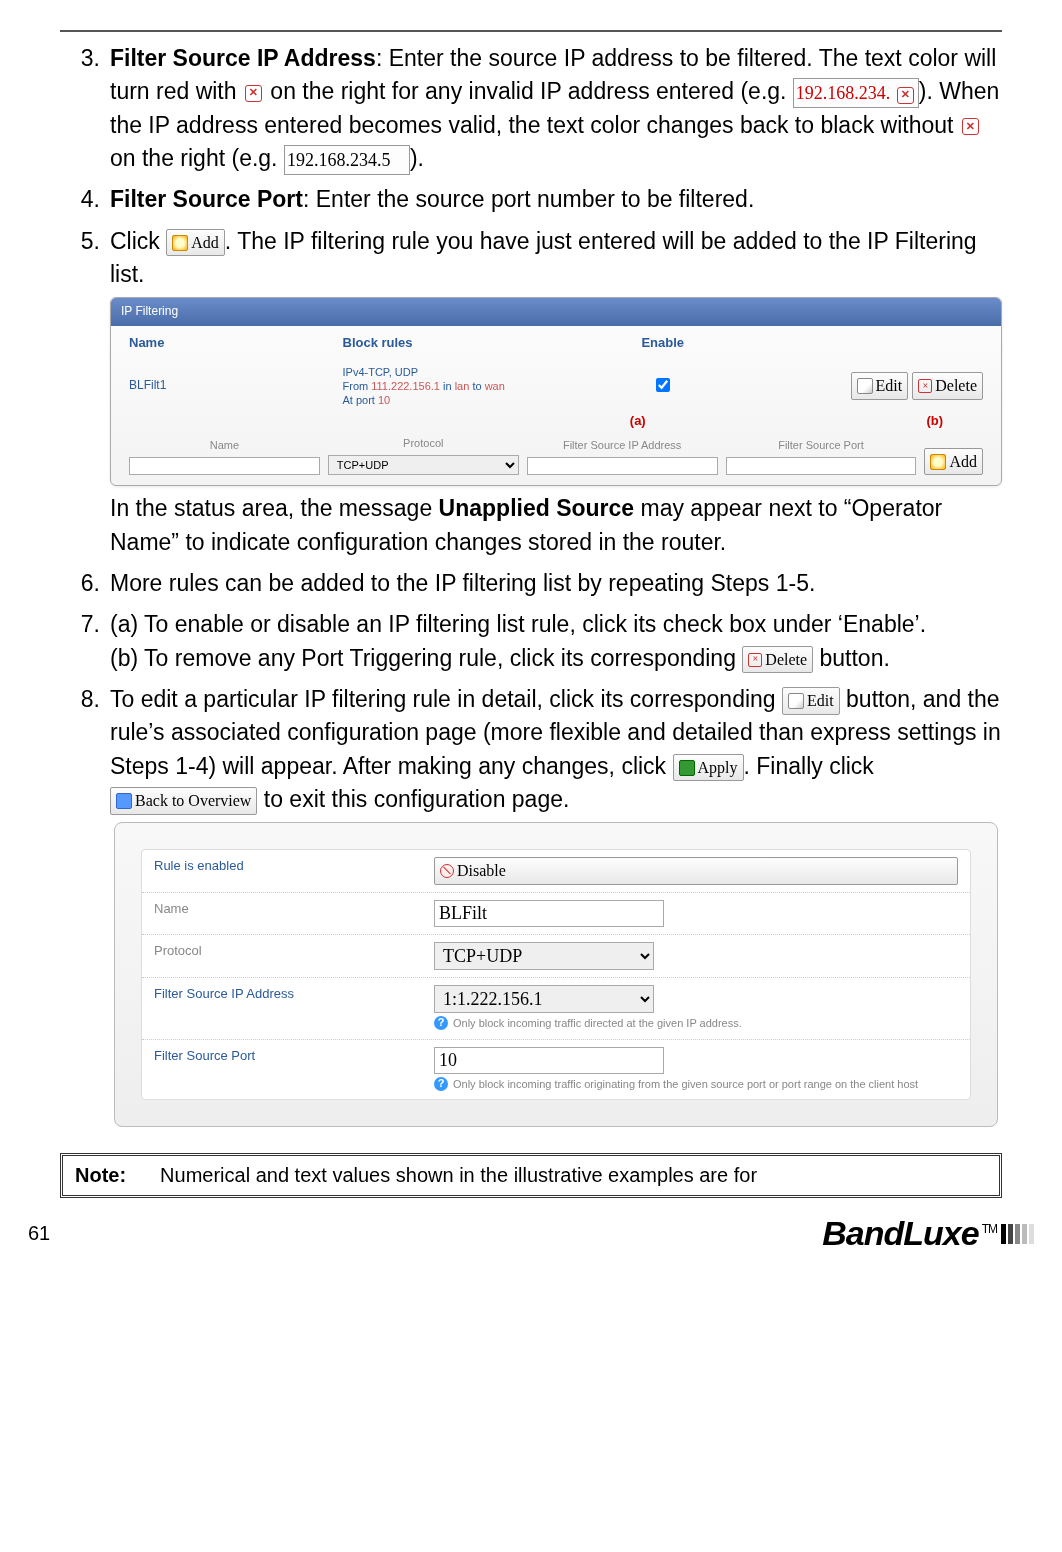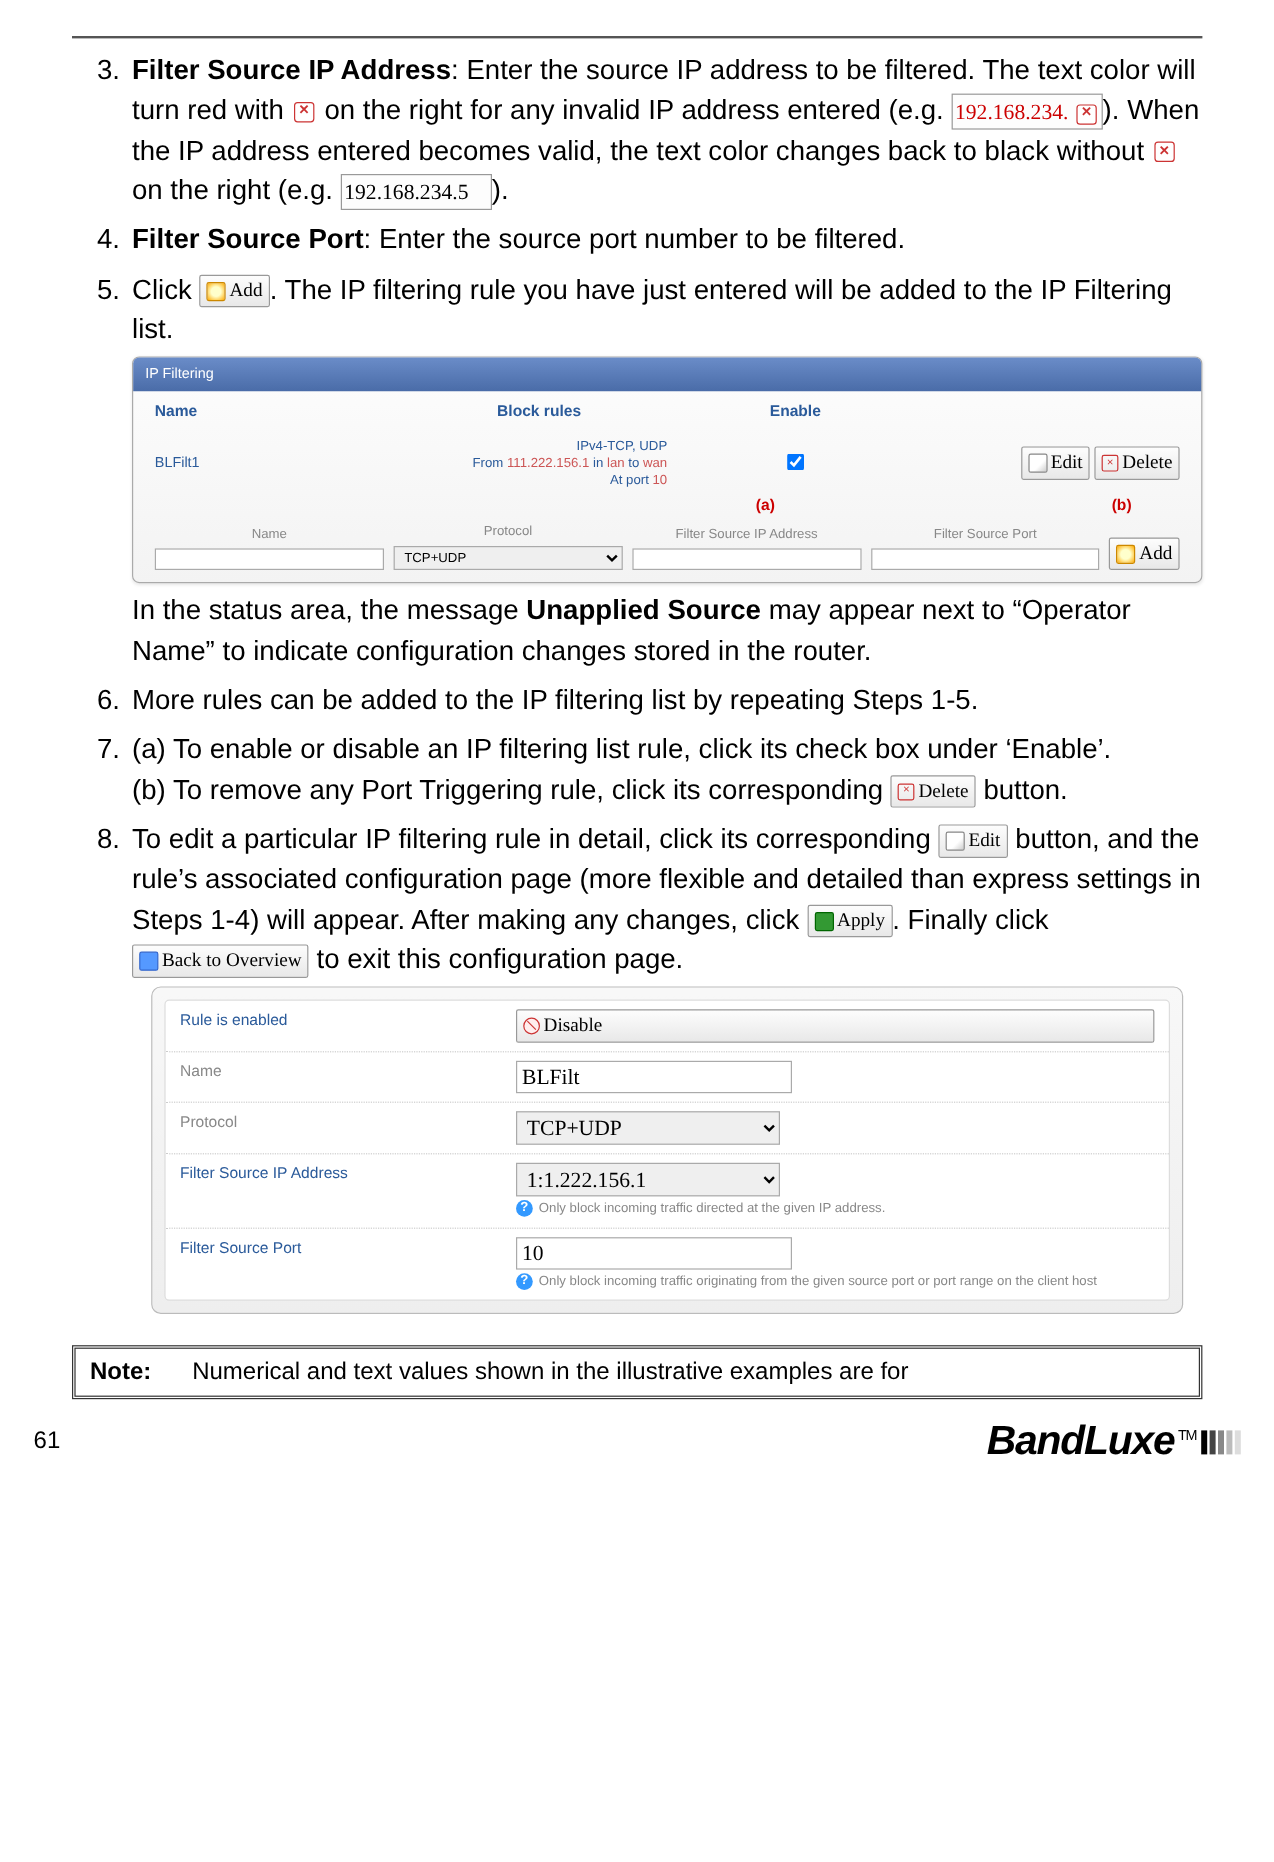--- a/index.html
+++ b/index.html
@@ -23,35 +23,35 @@
 .ico-disable{width:12px;height:12px;border:1px solid #c33;border-radius:50%;position:relative;background:#fee}
 .ico-disable:after{content:"";position:absolute;left:1px;top:5px;width:10px;height:1px;background:#c33;transform:rotate(45deg)}
 .ico-info{width:14px;height:14px;border-radius:50%;background:#39f;color:#fff;font-size:11px;font-weight:bold;display:inline-flex;align-items:center;justify-content:center}
 .screenshot{border:1px solid #aaa;border-radius:6px;margin:6px 0 6px 0;font-size:12px;background:linear-gradient(#fdfdfd,#f3f3f3);box-shadow:0 1px 3px rgba(0,0,0,0.1)}
 .ss-titlebar{background:linear-gradient(#6a8cc8,#4a6ca8);color:#fff;padding:5px 10px;font-size:12px;border-radius:5px 5px 0 0}
 .ss-hdr{display:flex;padding:8px 18px;color:#2a5a9a;font-weight:bold;font-size:13px}
 .ss-hdr>div{flex:1}
 .ss-row{display:flex;padding:4px 18px;font-size:12px;align-items:center}
 .ss-row>div{flex:1}
 .ss-name{color:#2a5a9a;font-size:12px}
-.ss-block{text-align:right;color:#2a5a9a;font-size:11px;line-height:1.3}
+.ss-block{text-align:left;color:#2a5a9a;font-size:11px;line-height:1.3}
 .ss-block .ital{color:#c55}
 .ss-enable{text-align:center}
 .ss-actions{text-align:right;display:flex;justify-content:flex-end;gap:4px}
 .ss-annot-row{display:flex;padding:0 18px;font-size:13px;font-weight:bold}
 .ss-annot-row>div{flex:1;text-align:center}
 .ann-a{color:#c00}
 .ann-b{color:#c00}
 .ss-inputrow{display:flex;padding:6px 18px 10px;gap:8px;align-items:flex-end}
 .ss-inputcol{flex:1;display:flex;flex-direction:column;gap:3px}
 .ss-inputcol label{color:#888;font-size:11px;text-align:center}
 .ss-inputcol input,.ss-inputcol select{border:1px solid #aaa;padding:2px 4px;font-size:11px;width:100%;box-sizing:border-box}
 .ss-addcol{flex:0 0 auto}
 .chk{width:14px;height:14px}
-.config-panel{border:1px solid #bbb;border-radius:8px;margin:6px 16px;background:linear-gradient(#f8f8f8,#eee);padding:10px}
+.config-panel{border:1px solid #bbb;border-radius:8px;margin:6px 4px;background:linear-gradient(#f8f8f8,#eee);padding:26px}
 .cfg-inner{background:#fff;border:1px solid #ddd;border-radius:4px;padding:0}
 .cfg-row{display:flex;padding:7px 12px;border-bottom:1px dotted #ccc;font-size:13px;align-items:flex-start}
 .cfg-row:last-child{border-bottom:none}
 .cfg-label{flex:0 0 280px;color:#2a5a9a}
 .cfg-label.gray{color:#888}
 .cfg-val{flex:1;display:flex;flex-direction:column;gap:3px}
 .cfg-val input,.cfg-val select{border:1px solid #aaa;padding:2px 4px;font-family:'Times New Roman',serif;font-size:18px;width:220px}
 .cfg-help{color:#888;font-size:11px;display:flex;gap:5px;align-items:flex-start}
 .note-box{border:3px double #333;margin:20px 0 0 0;padding:8px 12px;display:flex;gap:34px;font-size:20px}
 .note-box .nlabel{font-weight:bold;flex-shrink:0}
@@ -97,21 +97,21 @@
   <span>Click</span>
   <span class="btn-img">
             <span class="ico ico-add"></span>
             <span>Add</span>
           </span><span>. The IP filtering rule you have just entered will be added to the IP Filtering list.</span>
 
   <div class="screenshot">
    <div class="ss-titlebar">IP Filtering</div>
    <div class="ss-hdr">
     <div>Name</div>
-    <div style="text-align:center">Block rules</div>
+    <div style="text-align:left">Block rules</div>
     <div style="text-align:center">Enable</div>
     <div></div>
    </div>
    <div class="ss-row">
     <div class="ss-name">BLFilt1</div>
     <div class="ss-block">
      <div>IPv4-TCP, UDP</div>
      <div><span>From </span><span class="ital">111.222.156.1</span><span> in </span><span class="ital">lan</span><span> to </span><span class="ital">wan</span></div>
      <div><span>At port </span><span class="ital">10</span></div>
     </div>

